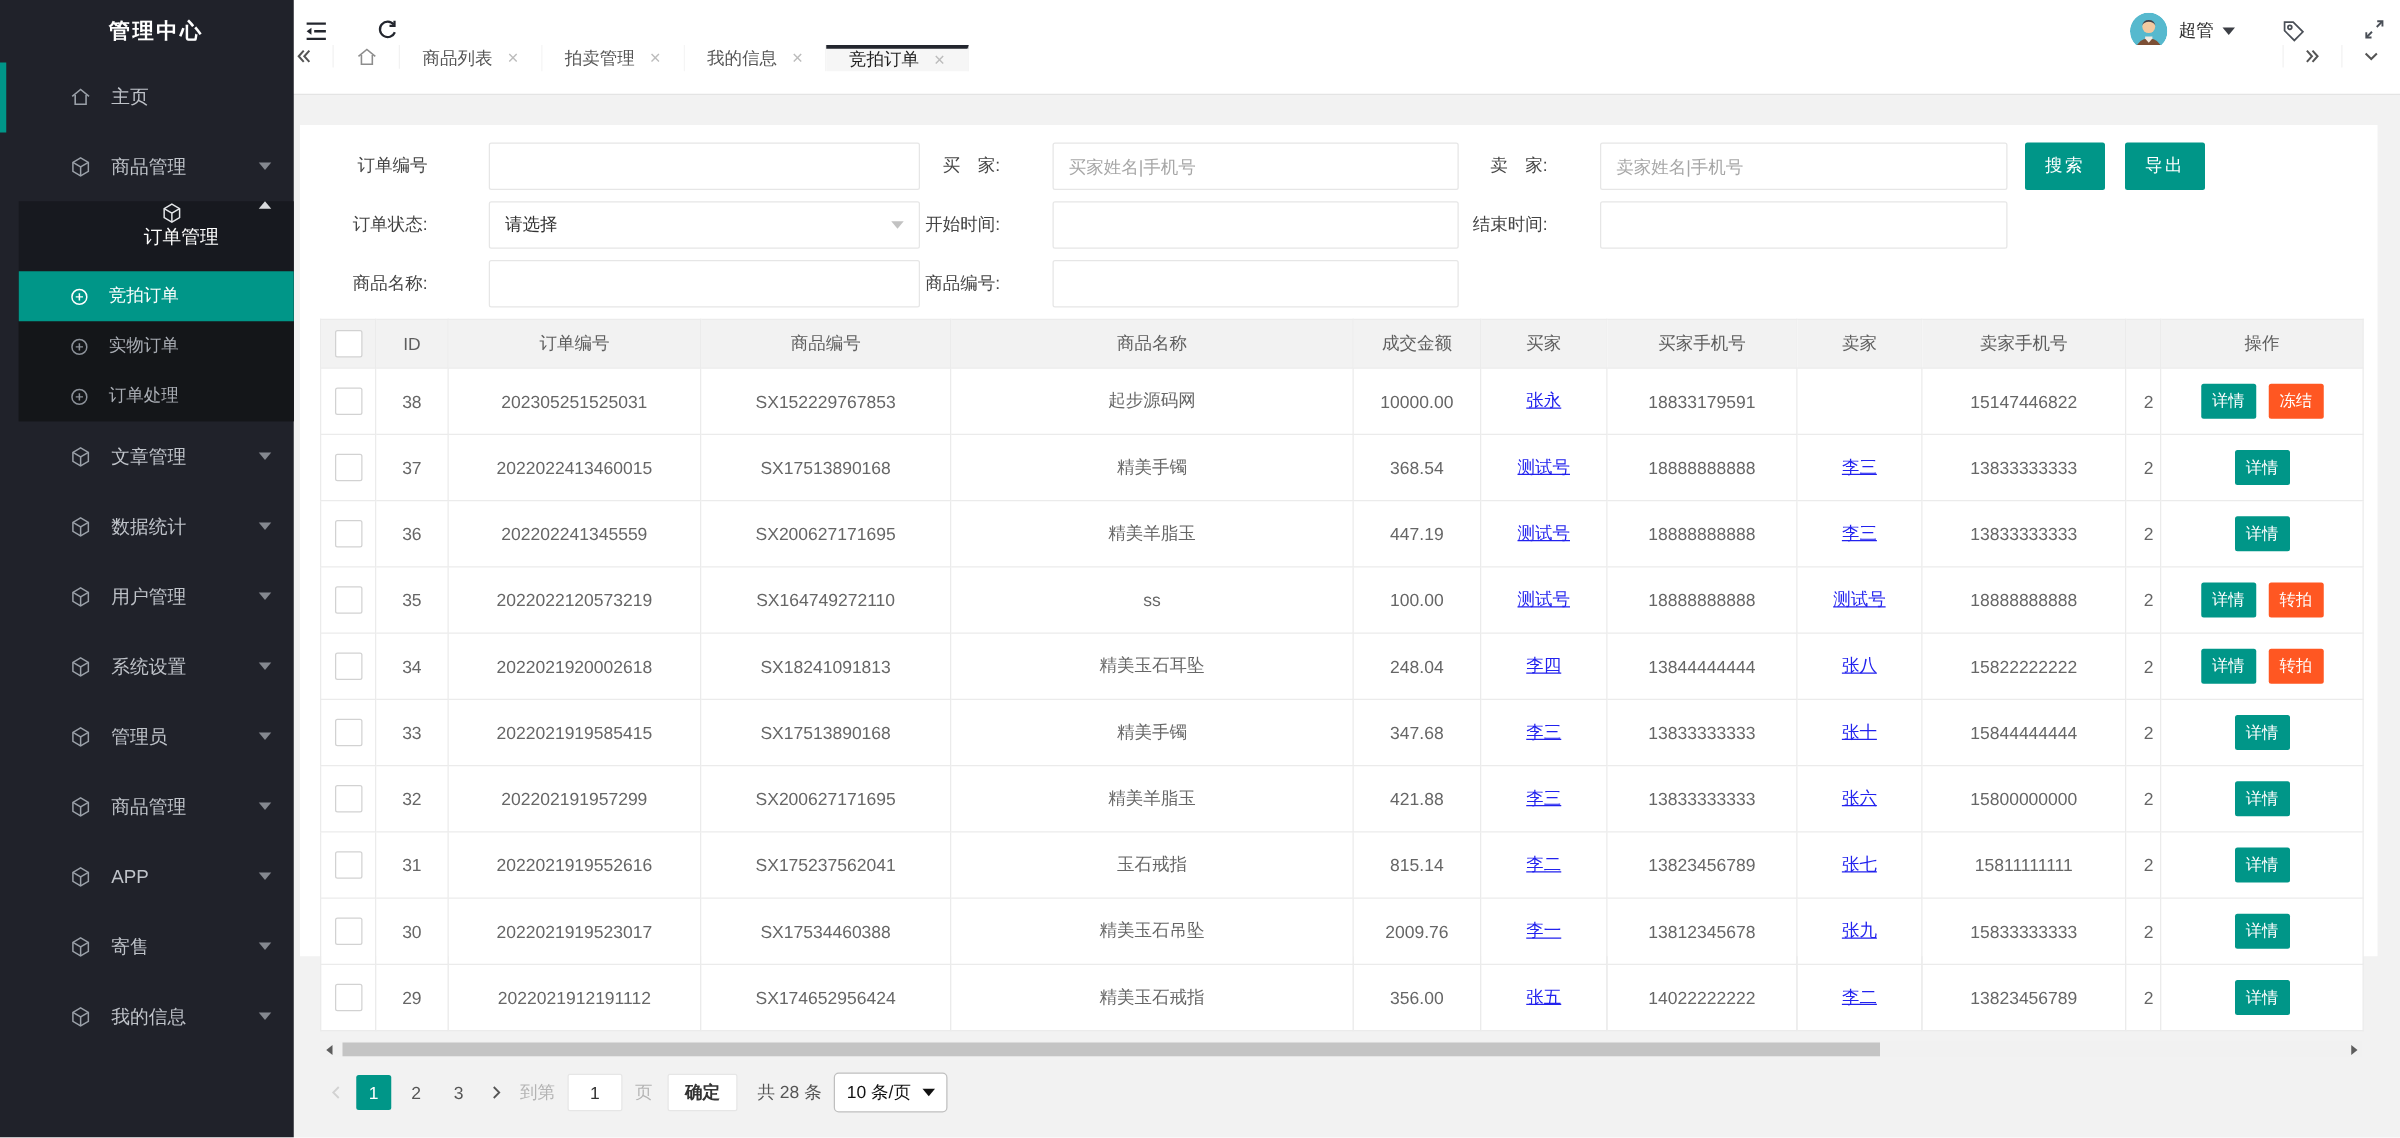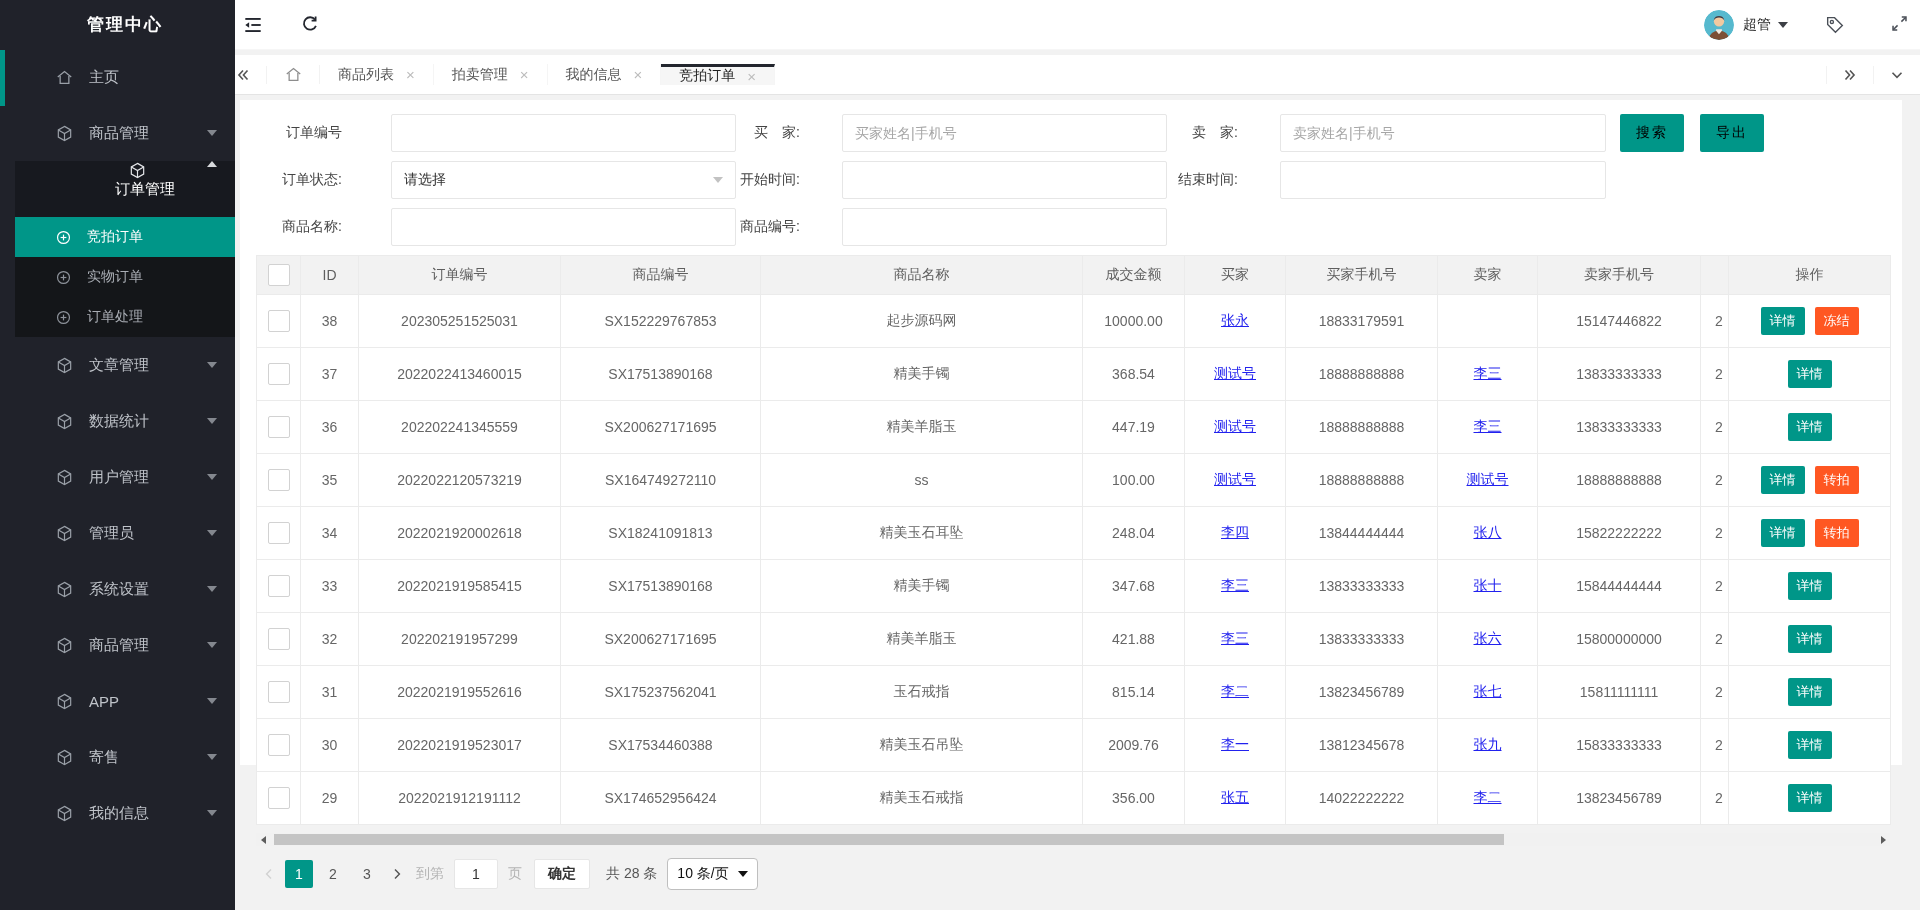--- a/index.html
+++ b/index.html
@@ -30,21 +30,21 @@
   .topbar-left{position:absolute;left:22px;top:0;height:49px;display:flex;align-items:center;gap:36px;}
   .tool-ic{width:22px;height:22px;color:#23262E;cursor:pointer;}
   .topbar-right{position:absolute;right:8px;top:0;height:49px;display:flex;align-items:center;}
   .avatar{width:30px;height:30px;border-radius:50%;overflow:hidden;cursor:pointer;}
   .uname{margin-left:9px;font-size:14px;color:#2b2b2b;cursor:pointer;display:flex;align-items:center;}
   .uname .ucaret{width:0;height:0;border-left:5px solid transparent;border-right:5px solid transparent;border-top:6px solid #3c3f45;margin-left:7px;}
   .hicon{width:22px;height:22px;color:#4a4f57;cursor:pointer;}
   .gap36{margin-left:36px;} .gap44{margin-left:44px;}
 
   
-  .tabbar{position:absolute;left:220px;top:55px;right:0;height:39px;background:#fff;border-bottom:1px solid #e4e4e4;display:flex;align-items:center;}
+  .tabbar{position:absolute;left:220px;top:36px;right:0;height:39px;background:#fff;border-bottom:1px solid #e4e4e4;display:flex;align-items:flex-start;}
   .tabnav{width:46px;display:flex;align-items:center;justify-content:center;color:#555;border-right:1px solid #f2f2f2;cursor:pointer;}
   .tabnav.right{border-right:none;border-left:1px solid #f2f2f2;}
   .tab-home{width:52px;display:flex;align-items:center;justify-content:center;border-right:1px solid #f2f2f2;color:#8d8d8d;cursor:pointer;}
   .tab{display:flex;align-items:center;padding:0 18px;font-size:14px;color:#555;border-right:1px solid #f5f5f5;cursor:pointer;position:relative;}
   .tab .tclose{margin-left:12px;color:#bcbcbc;font-size:15px;}
   .tab.active{background:#f6f6f6;color:#1f1f1f;border-top:3px solid #23262E;}
   .tab-spacer{flex:1;}
 
   
   .card{position:absolute;left:240px;top:100px;width:1662px;height:665px;background:#fff;}
@@ -55,21 +55,21 @@
   .flab1{width:90px;text-align:right;padding-right:13px;box-sizing:border-box;}
   .flab2{width:70px;text-align:right;padding-right:6px;box-sizing:border-box;}
   .flab3{width:77px;text-align:right;padding-right:6px;box-sizing:border-box;}
   .fin{height:38px;border:1px solid #e6e6e6;border-radius:2px;box-sizing:border-box;background:#fff;
        padding:0 12px;font-size:14px;color:#333;font-family:inherit;outline:none;margin-left:36px;}
   .fin::placeholder{color:#a6a6a6;}
   .w345{width:345px;} .w325{width:325px;} .w326{width:326px;}
   .fselect{position:relative;display:flex;align-items:center;cursor:pointer;}
   .fselect .sval{color:#333;}
   .fselect .scaret{position:absolute;right:12px;width:0;height:0;border-left:5px solid transparent;border-right:5px solid transparent;border-top:6px solid #c2c2c2;}
-  .tealbtn{height:38px;width:64px;background:#009688;color:#000000;border:none;border-radius:2px;font-size:14px;
+  .tealbtn{height:38px;width:64px;background:#009688;color:#ffffff;border:none;border-radius:2px;font-size:14px;
            font-family:inherit;cursor:pointer;letter-spacing:2px;}
   .ml14{margin-left:14px;} .ml16{margin-left:16px;}
 
   
   .tblwrap{margin:0 16px;}
   table.grid{border-collapse:collapse;table-layout:fixed;width:1634px;font-size:14px;}
   table.grid th,table.grid td{border:1px solid #ebebeb;height:38px;text-align:center;overflow:hidden;white-space:nowrap;padding:0;}
   table.grid th{background:#f2f2f2;color:#5e5e5e;font-weight:normal;}
   table.grid td{color:#666;background:#fff;}
   .ckbox{width:20px;height:20px;border:1px solid #d2d2d2;border-radius:2px;background:#fff;margin:0 auto;cursor:pointer;}
@@ -219,34 +219,34 @@
       </div>
       <div class="side-group">
         <div class="side-item">
           <span class="ic">
             <svg viewBox="0 0 24 24" width="19" height="19" fill="none" stroke="currentColor" stroke-width="1.5">
               <path d="M12 3 L19.8 7.5 V16.5 L12 21 L4.2 16.5 V7.5 Z"></path>
               <path d="M4.2 7.5 L12 12 L19.8 7.5"></path>
               <path d="M12 12 V21"></path>
             </svg>
           </span>
+          <span class="lbl">系统设置</span>
+          <span class="caret caret-down"></span>
+        </div>
+      </div>
+      <div class="side-group">
+        <div class="side-item">
+          <span class="ic">
+            <svg viewBox="0 0 24 24" width="19" height="19" fill="none" stroke="currentColor" stroke-width="1.5">
+              <path d="M12 3 L19.8 7.5 V16.5 L12 21 L4.2 16.5 V7.5 Z"></path>
+              <path d="M4.2 7.5 L12 12 L19.8 7.5"></path>
+              <path d="M12 12 V21"></path>
+            </svg>
+          </span>
           <span class="lbl">管理员</span>
-          <span class="caret caret-down"></span>
-        </div>
-      </div>
-      <div class="side-group">
-        <div class="side-item">
-          <span class="ic">
-            <svg viewBox="0 0 24 24" width="19" height="19" fill="none" stroke="currentColor" stroke-width="1.5">
-              <path d="M12 3 L19.8 7.5 V16.5 L12 21 L4.2 16.5 V7.5 Z"></path>
-              <path d="M4.2 7.5 L12 12 L19.8 7.5"></path>
-              <path d="M12 12 V21"></path>
-            </svg>
-          </span>
-          <span class="lbl">系统设置</span>
           <span class="caret caret-down"></span>
         </div>
       </div>
       <div class="side-group">
         <div class="side-item">
           <span class="ic">
             <svg viewBox="0 0 24 24" width="19" height="19" fill="none" stroke="currentColor" stroke-width="1.5">
               <path d="M12 3 L19.8 7.5 V16.5 L12 21 L4.2 16.5 V7.5 Z"></path>
               <path d="M4.2 7.5 L12 12 L19.8 7.5"></path>
               <path d="M12 12 V21"></path>

